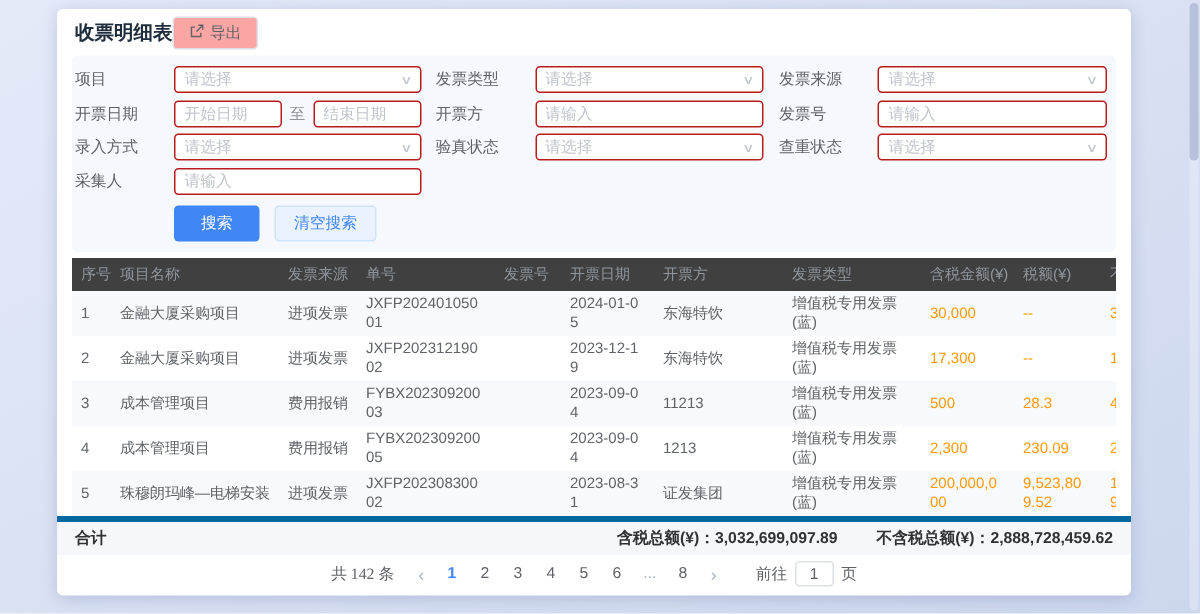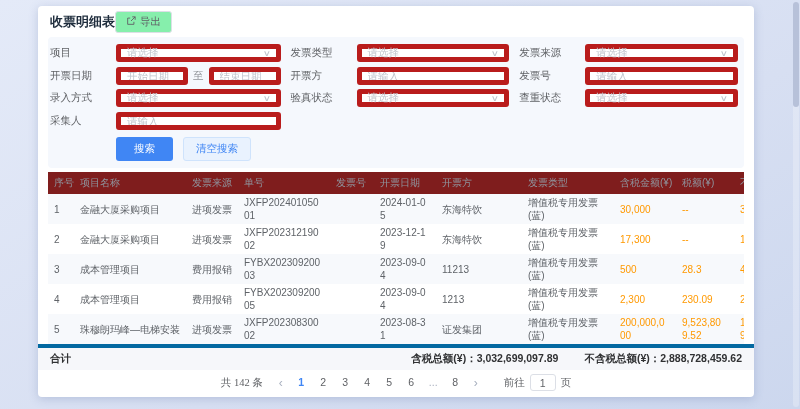--- a/index.html
+++ b/index.html
@@ -12,45 +12,45 @@
   .card{
     position:absolute; left:38px; top:6px; width:716px; height:391px;
     background:#fff; border-radius:4px;
     box-shadow:0 2px 10px rgba(90,110,160,.28);
     display:flex; flex-direction:column; overflow:hidden;
   }
   
   .card-header{ display:flex; align-items:center; justify-content:flex-start; padding:5px 12px 4px; }
   .page-title{ font-size:13px; font-weight:bold; color:#1f2d3d; }
   .export-btn{ display:flex; align-items:center; gap:4px; font-size:10.5px; color:#606266;
-    background:#86efac; border:1px solid #dcdfe6; border-radius:3px; padding:3px 10px; cursor:pointer; }
+    background:#fca5a5; border:1px solid #dcdfe6; border-radius:3px; padding:3px 10px; cursor:pointer; }
   
   .filter-panel{ margin:0 10px; background:#f5f8fd; border-radius:4px; padding:7px 6px 7px 2px; }
   .filter-grid{ display:grid; grid-template-columns:1fr 1fr 1fr; row-gap:4px; column-gap:10px; }
   .field{ display:flex; align-items:center; }
   .field .lbl{ width:58px; flex:none; text-align:left; font-size:10.5px; color:#606266; margin-right:8px; }
   .control{ position:relative; flex:1; }
-  .ctl{ width:100%; height:18px; border:5px solid #b91c1c; border-radius:3px; background:#fff;
+  .ctl{ width:100%; height:18px; border:1px solid #b91c1c; border-radius:3px; background:#fff;
     font-size:10.5px; color:#606266; padding:0 6px; font-family:inherit; }
   .ctl::placeholder{ color:#c0c4cc; }
   .select{ display:flex; align-items:center; justify-content:space-between; cursor:pointer; }
   .select .ph{ color:#c0c4cc; font-size:10.5px; }
   .select .caret{ color:#c0c4cc; font-size:8px; transform:scaleX(1.4); }
   .daterange{ display:flex; align-items:center; gap:5px; }
   .daterange .ctl{ width:72px; flex:none; }
   .daterange .sep{ font-size:10.5px; color:#909399; }
   .filter-actions{ margin-top:7px; padding-left:66px; display:flex; gap:10px; }
   .btn-primary{ background:#4086f4; color:#fff; border:none; border-radius:3px;
     font-size:10.5px; padding:4px 18px; cursor:pointer; font-family:inherit; }
   .btn-plain{ background:#e9f2fe; color:#4086f4; border:1px solid #cfe3fc; border-radius:3px;
     font-size:10.5px; padding:4px 12px; cursor:pointer; font-family:inherit; }
   
   .table-wrap{ margin:4px 10px 0; overflow:hidden; flex:1; }
   table{ border-collapse:collapse; table-layout:fixed; width:746px; }
-  th{ background:#7f1d1d; color:#8f959e; font-weight:normal; font-size:10px; text-align:left;
+  th{ background:#404040; color:#8f959e; font-weight:normal; font-size:10px; text-align:left;
     padding:4px 6px; white-space:nowrap; overflow:hidden; }
   td{ font-size:10px; color:#5f6368; padding:2px 6px; word-break:break-all; line-height:1.3;
     vertical-align:middle; }
   tbody tr{ height:17px; }
   tbody tr:nth-child(odd){ background:#f7f9fc; }
   td.amount{ color:#ff9900; }
   
   .summary{ display:flex; align-items:center; background:#f6f7fa; border-top:4px solid #0369a1;
     padding:4px 12px; font-size:10.5px; font-weight:bold; color:#303133; }
   .summary-totals{ margin-left:auto; display:flex; gap:26px; }

